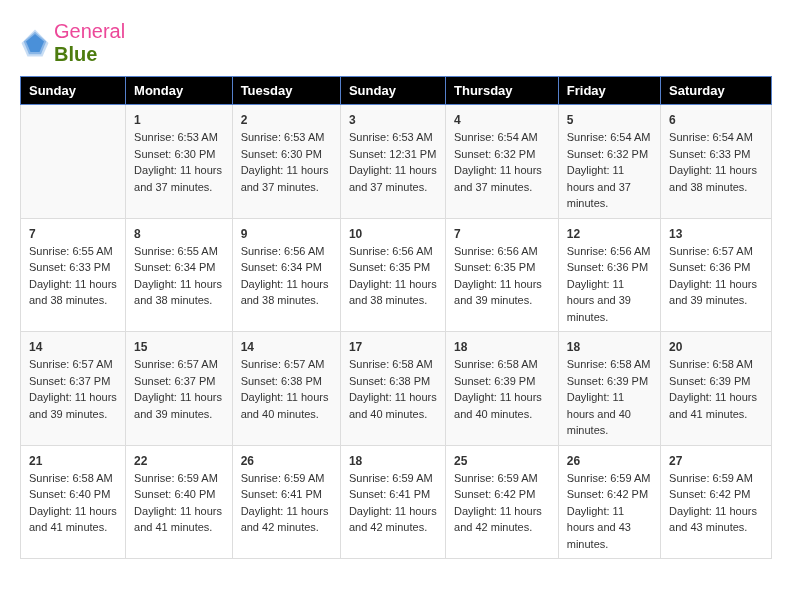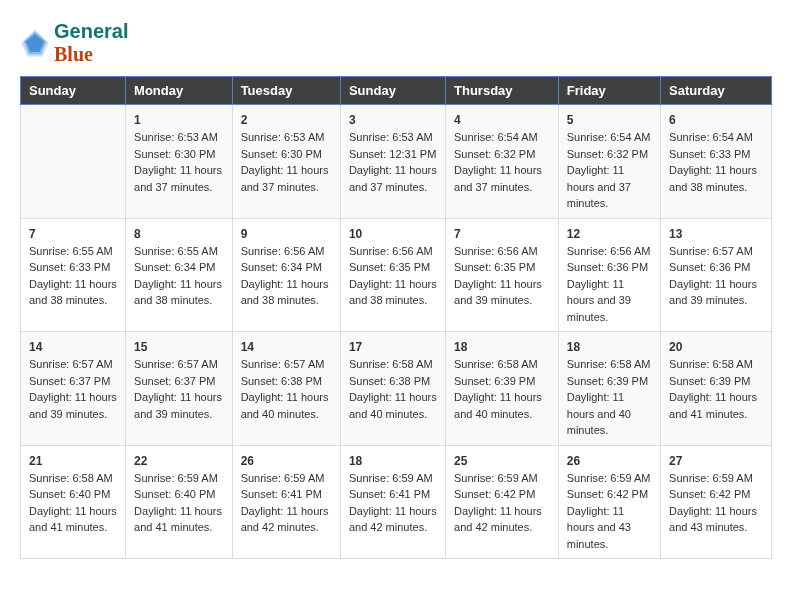--- a/index.html
+++ b/index.html
@@ -36,21 +36,21 @@
     .subtitle {
       font-size: 16px;
       color: #555;
     }
     table {
       width: 100%;
       border-collapse: collapse;
       font-size: 11px;
     }
     thead tr {
-      background-color: #404040;
+      background-color: #000000;
       color: #fff;
     }
     thead th {
       padding: 6px 8px;
       text-align: left;
       font-size: 13px;
       font-weight: bold;
       border: 1px solid #5580cc;
     }
     tbody tr {
@@ -82,22 +82,22 @@
 <body>
 
 <div class="header">
   <div class="logo">
     <svg class="logo-icon" viewBox="0 0 40 40" xmlns="http://www.w3.org/2000/svg">
       <polygon points="20,2 38,20 30,38 10,38 2,20" fill="#4a90d9" opacity="0.3"></polygon>
       <polygon points="20,5 35,18 28,35 12,35 5,18" fill="#4a90d9" opacity="0.5"></polygon>
       <polygon points="20,8 32,18 26,32 14,32 8,18" fill="#4a90d9"></polygon>
     </svg>
     <div>
-      <div style="font-size:20px;font-weight:bold;color:#0f766e;text-align:right;">General</div>
-      <div style="font-size:20px;font-weight:bold;color:#c2410c;font-family:Liberation Serif, serif;">Blue</div>
+      <div style="font-size:20px;font-weight:normal;color:#ec4899;text-align:right;">General</div>
+      <div style="font-size:20px;font-weight:bold;color:#4d7c0f;">Blue</div>
     </div>
   </div>
   <div class="title-block">
     <div class="main-title"></div>
     <div class="subtitle"></div>
   </div>
 </div>
 
 <table>
   <thead>

